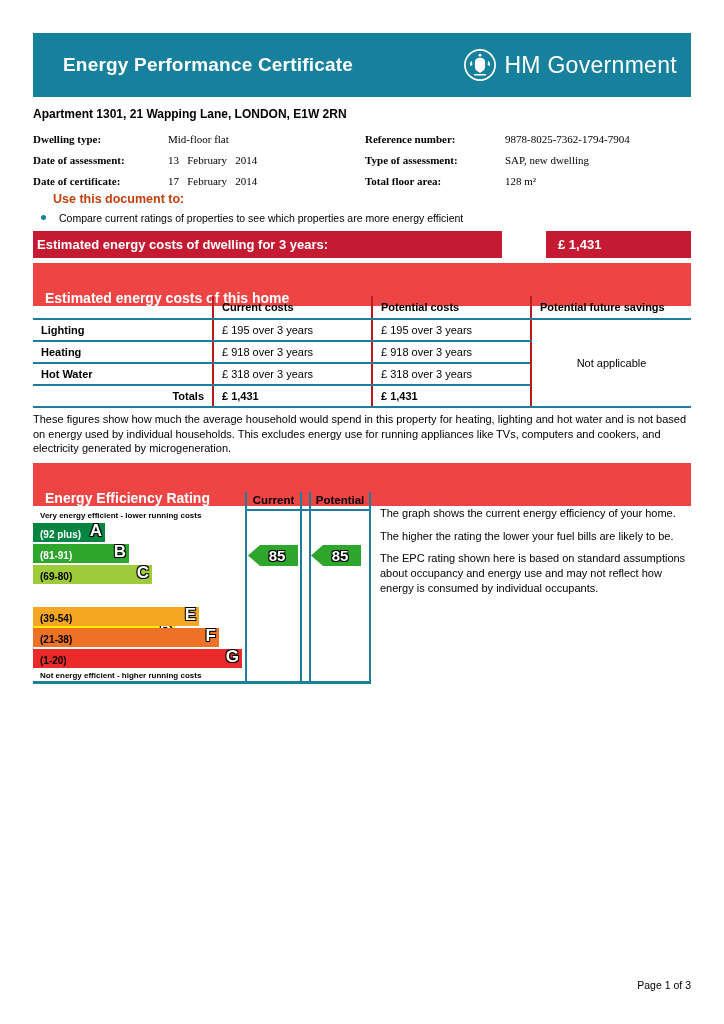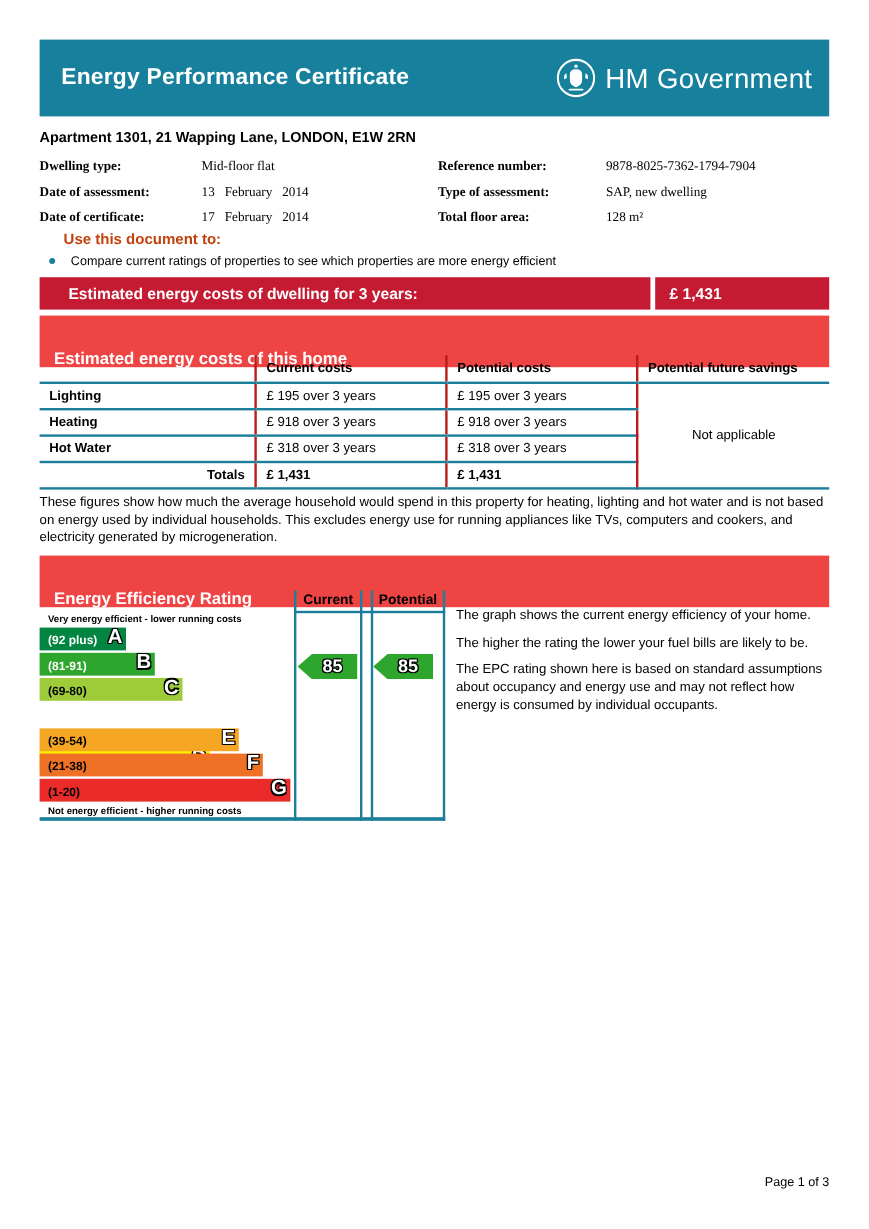--- a/index.html
+++ b/index.html
@@ -1,39 +1,39 @@
 <!DOCTYPE html>
 <html><head>
 <meta charset="utf-8">
 <style>
   * { margin:0; padding:0; box-sizing:border-box; }
   body { background:#fff; font-family:"Liberation Sans","DejaVu Sans",sans-serif; color:#000; }
   #page { position:relative; width:724px; height:1024px; background:#fff; overflow:hidden; }
 
   
   .header-bar { position:absolute; left:33px; top:33px; width:658px; height:64px; background:#17809d; display:flex; align-items:center; }
-  .header-title { color:#fff; font-size:19px; font-weight:bold; padding-left:18px; letter-spacing:.2px; }
+  .header-title { color:#fff; font-size:19px; font-weight:bold; padding-left:30px; letter-spacing:.2px; }
   .logo { position:absolute; right:14px; top:0; height:64px; display:flex; align-items:center; gap:7px; }
   .logo-text { color:#fff; font-size:23px; font-weight:normal; letter-spacing:.3px; }
 
   
   .address { position:absolute; left:33px; top:107px; font-size:12px; font-weight:bold; }
   .detail-row { position:absolute; left:0; width:724px; height:18px; font-size:11px;font-family:Liberation Serif, serif; }
   .detail-row .dl  { position:absolute; left:33px;  font-weight:bold; }
   .detail-row .dv  { position:absolute; left:168px; white-space:pre; }
   .detail-row .drl { position:absolute; left:365px; font-weight:bold; }
   .detail-row .drv { position:absolute; left:505px; }
 
   .use-heading { position:absolute; left:33px; top:192px; font-size:12.5px; font-weight:bold; color:#c2410c;margin-left:20px; }
   .bullet-item { position:absolute; left:0; top:212px; width:690px; font-size:10.5px; }
   .bullet-dot { position:absolute; left:41px; top:3px; width:5px; height:5px; border-radius:50%; background:#1b7f9b; }
   .bullet-text { position:absolute; left:59px; top:0; }
 
   
-  .red-banner-left  { position:absolute; left:33px;  top:231px; width:509px; height:27px; background:#c41b33; color:#fff; font-size:13px; font-weight:bold; display:flex; align-items:center; padding-left:24px; }
+  .red-banner-left  { position:absolute; left:33px;  top:231px; width:469px; height:27px; background:#c41b33; color:#fff; font-size:13px; font-weight:bold; display:flex; align-items:center; padding-left:4px; }
   .red-banner-right { position:absolute; left:546px; top:231px; width:145px; height:27px; background:#c41b33; color:#fff; font-size:13px; font-weight:bold; display:flex; align-items:center; padding-left:12px; }
 
   
   .teal-banner { position:absolute; left:33px; width:658px; height:43px; background:#ef4444; color:#fff; font-size:14px; font-weight:bold; display:flex; align-items:flex-end; padding-left:12px; }
   .tb1 { top:263px; }
   .tb2 { top:463px; }
 
   
   table.costs { position:absolute; left:33px; top:296px; width:658px; border-collapse:collapse; font-size:11px; }
   table.costs td { vertical-align:middle; padding:0 8px; height:22px; }

